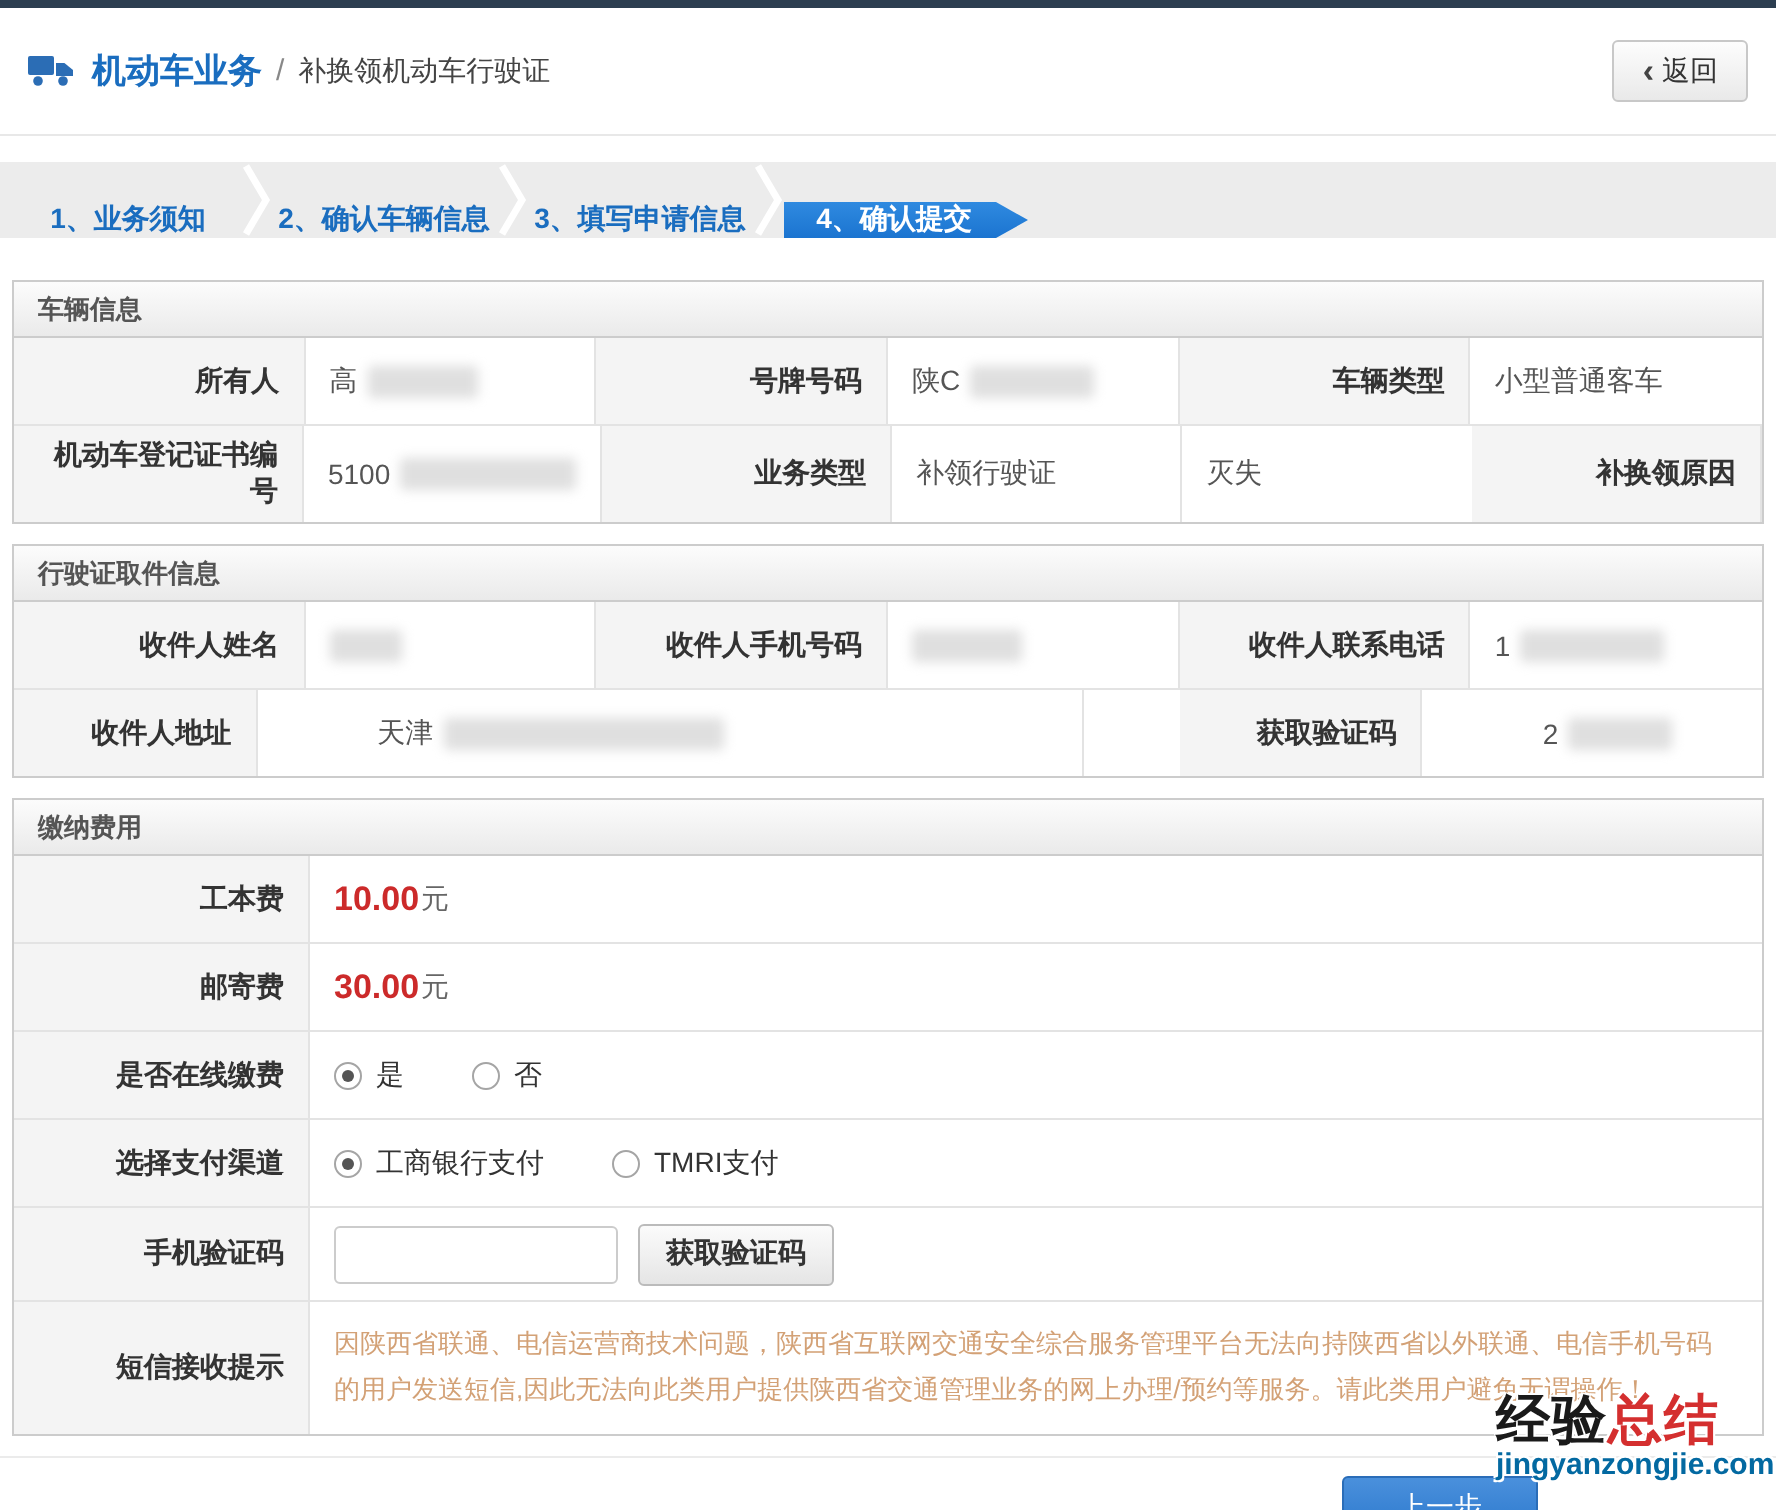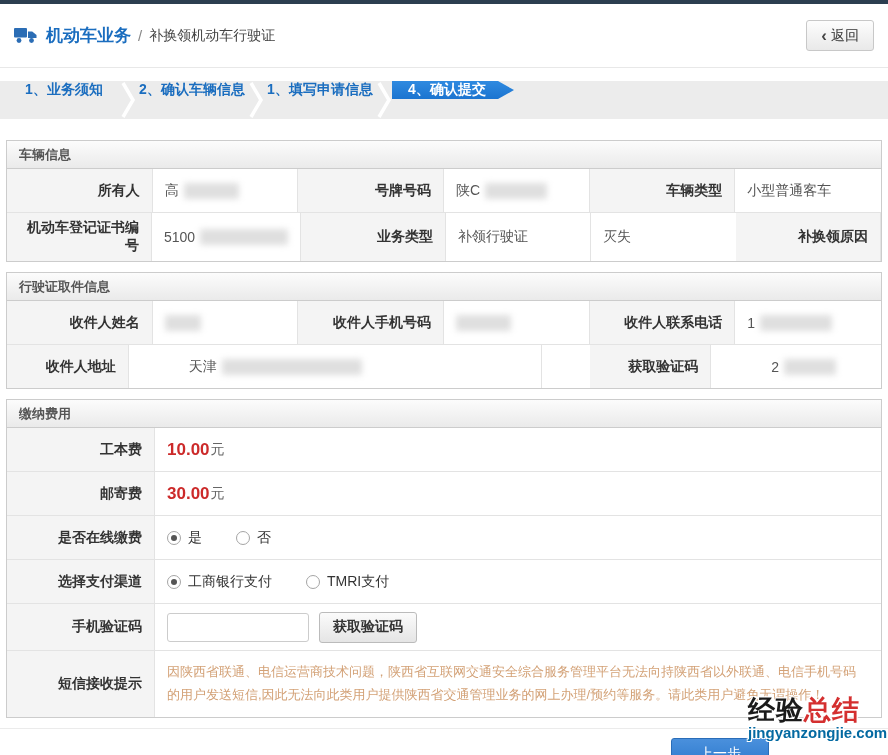--- a/index.html
+++ b/index.html
@@ -23,21 +23,21 @@
     margin-left: auto; height: 31px; padding: 0 14px;
     background: linear-gradient(#fdfdfd, #e9e9e9);
     border: 1px solid #c8c8c8; border-radius: 3px;
     font-size: 14px; color: #333; cursor: pointer;
     display: inline-flex; align-items: center; gap: 4px;
     font-family: inherit;
   }
   .btn-back .chev { font-size: 17px; font-weight: bold; line-height: 1; color: #444; }
   .tabbar {
     margin-top: 13px; height: 38px; background: #ececec;
-    display: flex; align-items: flex-start; padding-left: 8px;
+    display: flex; align-items: flex-end; padding-left: 8px;
   }
   .tab {
     width: 112px; display: flex; align-items: center; justify-content: center;
     color: #1a6dbf; font-weight: bold; font-size: 14px; cursor: pointer;
   }
   .tab-sep { display: flex; align-items: center; }
   .tab.active {
     width: 122px; color: #fff;
     background: linear-gradient(#2f8ae0, #1b74d0);
     clip-path: polygon(0 0, calc(100% - 16px) 0, 100% 50%, calc(100% - 16px) 100%, 0 100%);
@@ -144,21 +144,21 @@
     <svg width="16" height="38" viewBox="0 0 16 38">
         <polyline points="3,2 13,19 3,36" stroke="#ffffff" stroke-width="3.5" fill="none"></polyline>
       </svg>
   </span>
   <div class="tab">2、确认车辆信息</div>
   <span class="tab-sep">
     <svg width="16" height="38" viewBox="0 0 16 38">
         <polyline points="3,2 13,19 3,36" stroke="#ffffff" stroke-width="3.5" fill="none"></polyline>
       </svg>
   </span>
-  <div class="tab">1、填写申请信息</div>
+  <div class="tab">3、填写申请信息</div>
   <span class="tab-sep">
     <svg width="16" height="38" viewBox="0 0 16 38">
         <polyline points="3,2 13,19 3,36" stroke="#ffffff" stroke-width="3.5" fill="none"></polyline>
       </svg>
   </span>
   <div class="tab active">4、确认提交</div>
 </div>
 
 <div class="content">
 

